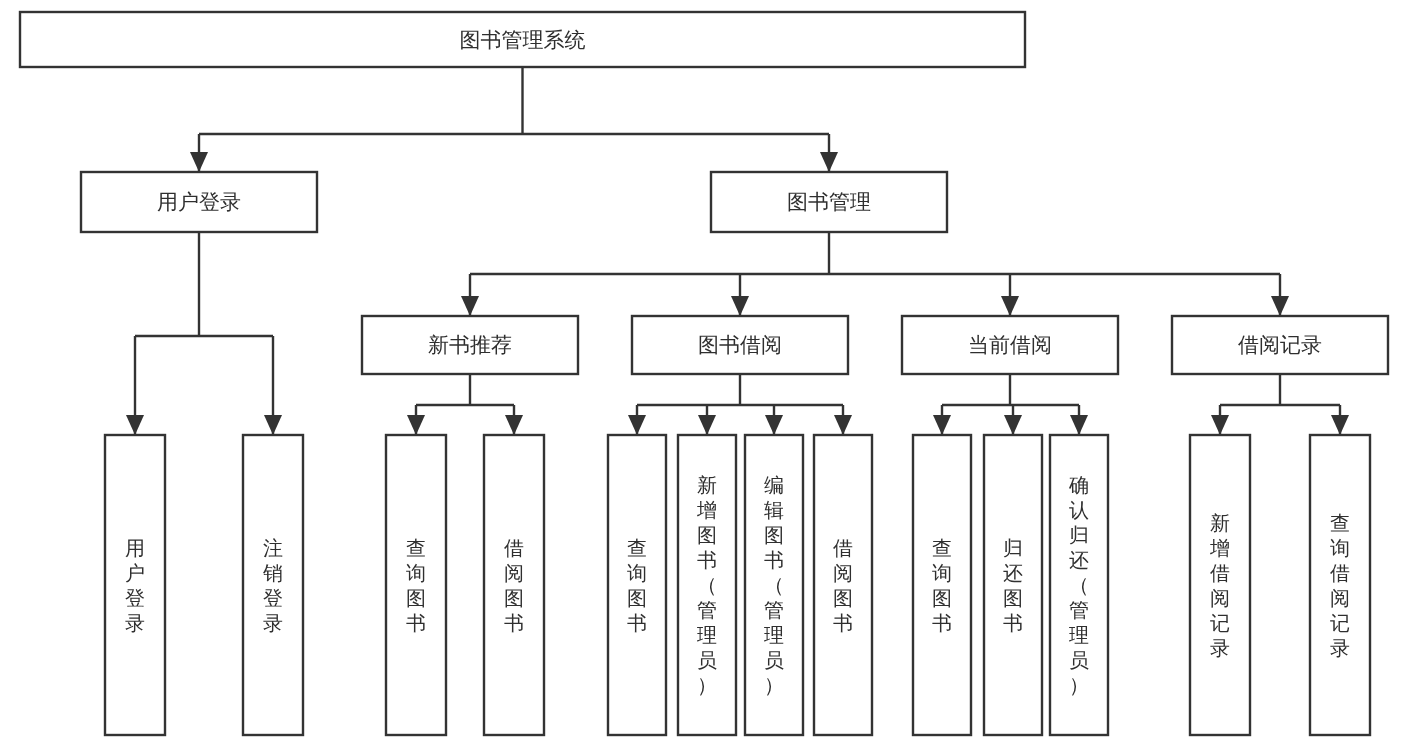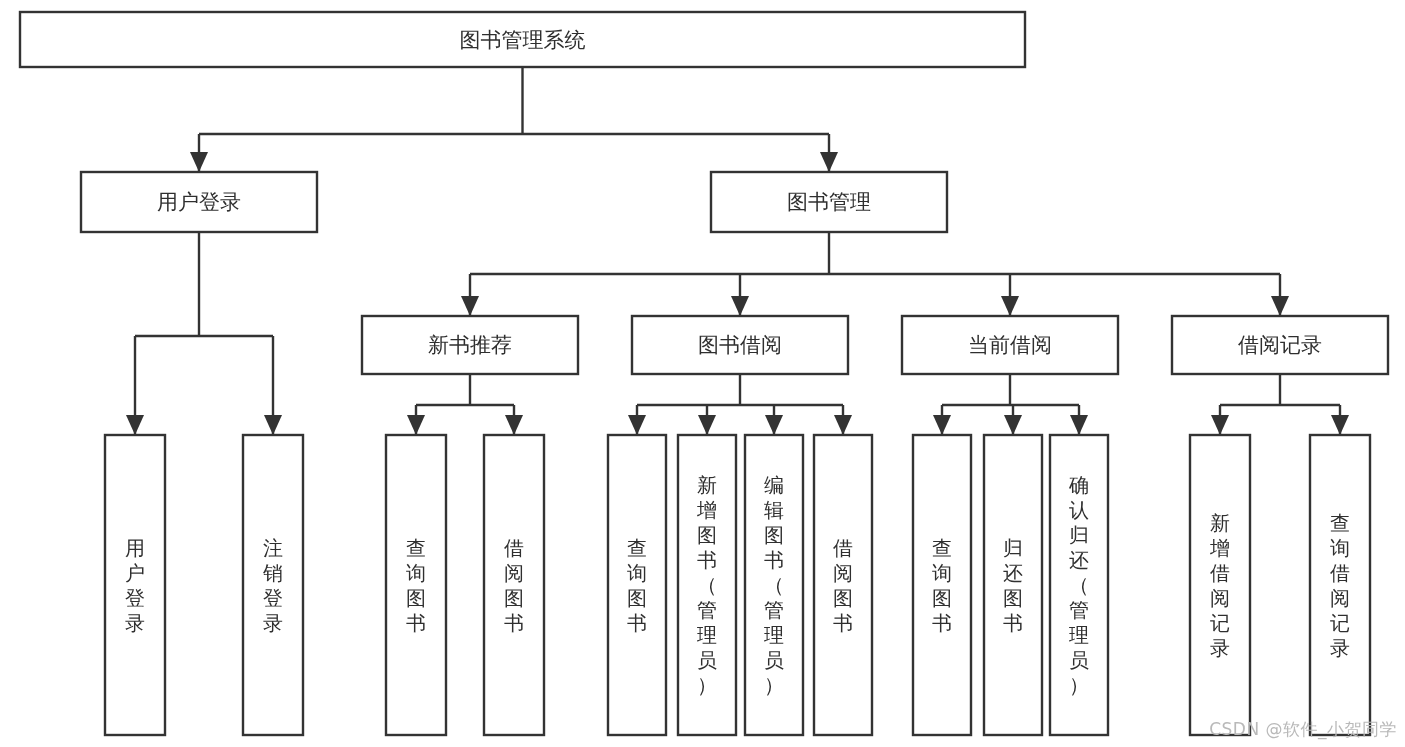--- a/index.html
+++ b/index.html
@@ -201,14 +201,13 @@
         <g>
           <rect x="1190" y="435" width="60" height="300" class="node-box"></rect>
           <text x="1220" y="529.5" class="node-label-vertical"><tspan x="1220" dy="0">新</tspan><tspan x="1220" dy="25">增</tspan><tspan x="1220" dy="25">借</tspan><tspan x="1220" dy="25">阅</tspan><tspan x="1220" dy="25">记</tspan><tspan x="1220" dy="25">录</tspan></text>
         </g>
         <g>
           <rect x="1310" y="435" width="60" height="300" class="node-box"></rect>
           <text x="1340" y="529.5" class="node-label-vertical"><tspan x="1340" dy="0">查</tspan><tspan x="1340" dy="25">询</tspan><tspan x="1340" dy="25">借</tspan><tspan x="1340" dy="25">阅</tspan><tspan x="1340" dy="25">记</tspan><tspan x="1340" dy="25">录</tspan></text>
         </g>
       </g>
   </svg>
-  <div class="watermark">CSDN @软件_小贺同学</div>
 </div>
 
 </body></html>

